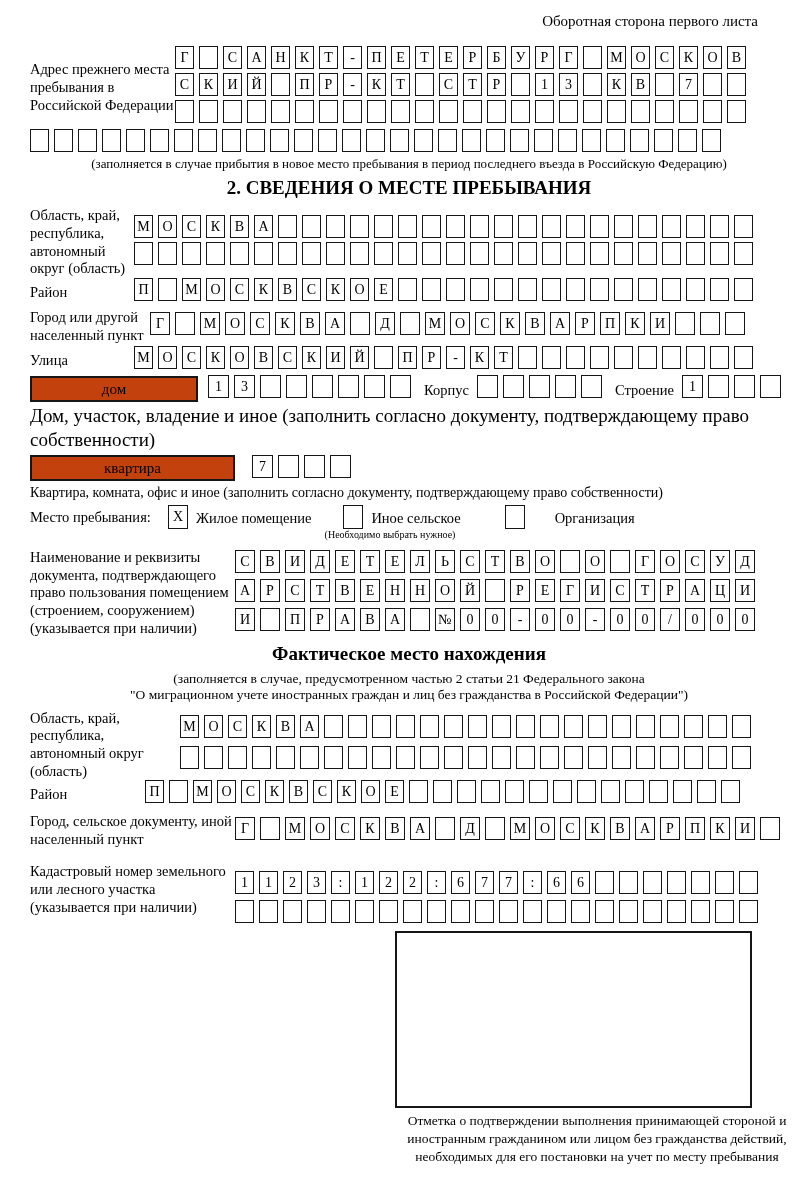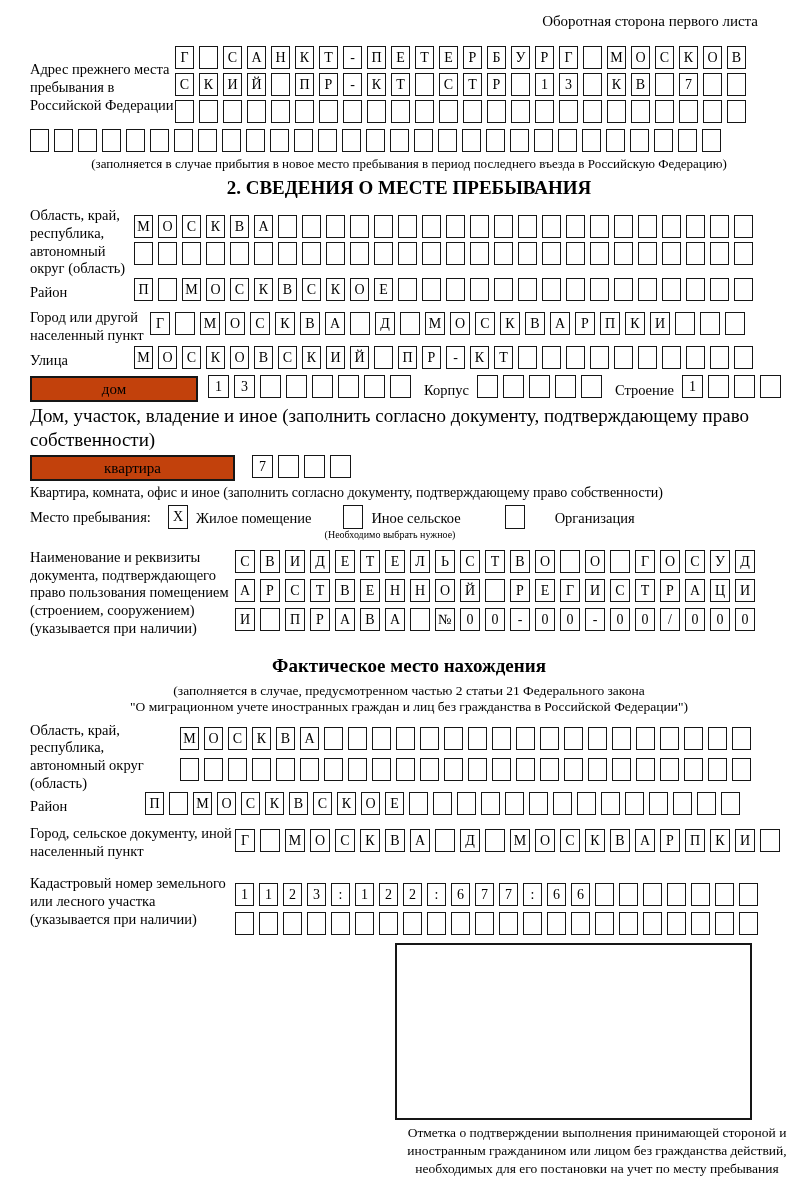--- a/index.html
+++ b/index.html
@@ -433,21 +433,21 @@
           <div class="cell">0</div>
           <div class="cell">0</div>
           <div class="cell">/</div>
           <div class="cell">0</div>
           <div class="cell">0</div>
           <div class="cell">0</div>
         </div>
     </div>
   </div>
 
-  <div class="sect-title" style="margin-top:16px">Фактическое место нахождения</div>
+  <div class="sect-title" style="margin-top:4px">Фактическое место нахождения</div>
   <div class="note" style="font-size:13.5px;margin-bottom:0">(заполняется в случае, предусмотренном частью 2 статьи 21 Федерального закона</div>
   <div class="note" style="font-size:13.5px">"О миграционном учете иностранных граждан и лиц без гражданства в Российской Федерации")</div>
 
   <div class="row">
     <div class="lbl w150">Область, край, республика, автономный округ (область)</div>
     <div class="stack">
       <div class="cells" style="margin-bottom:8px">
           <div class="cell">М</div>
           <div class="cell">О</div>
           <div class="cell">С</div>

